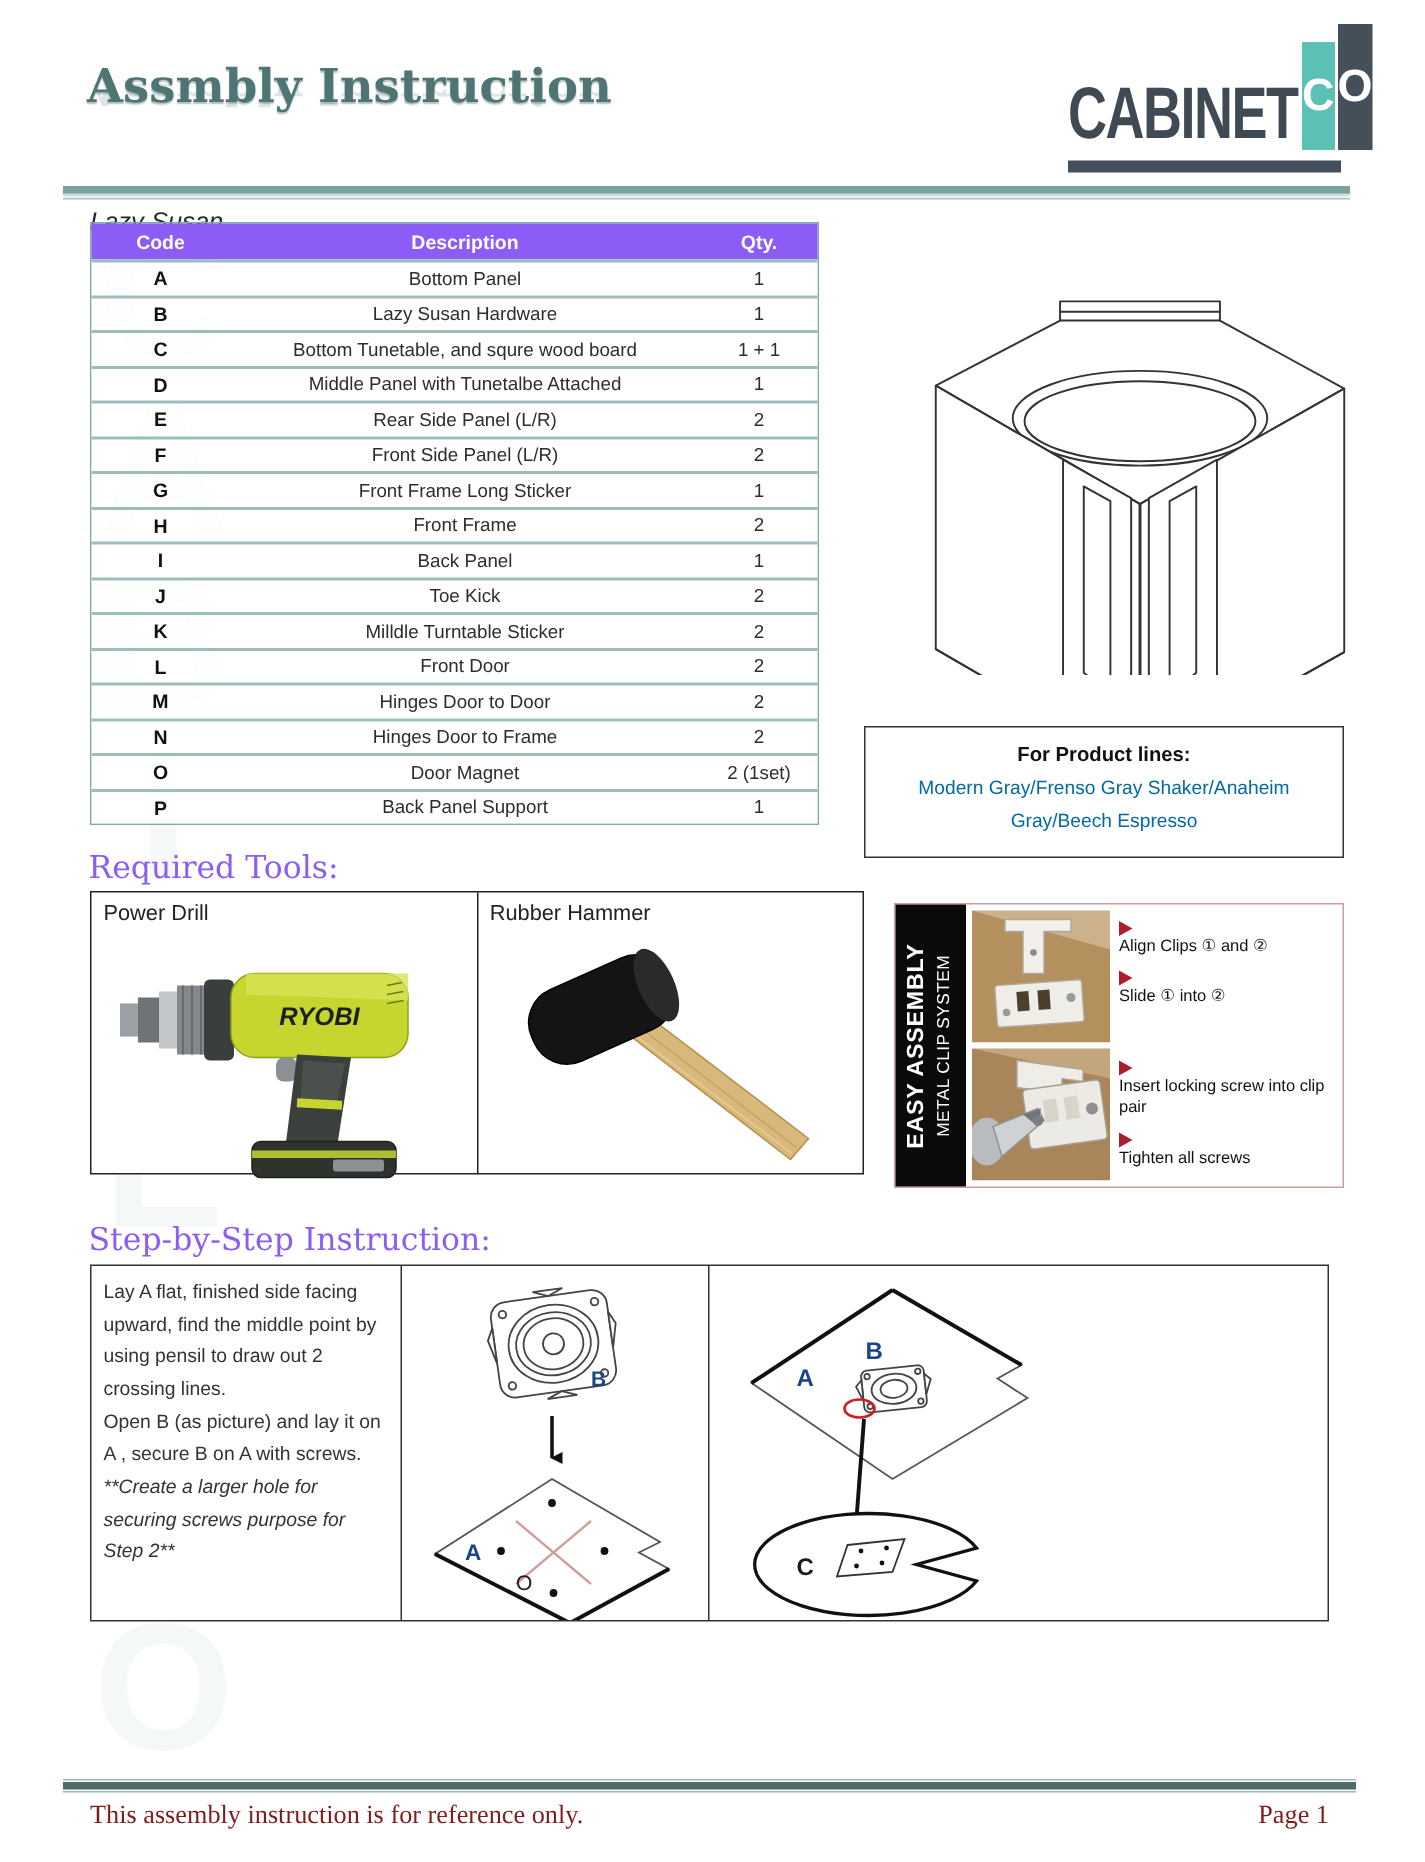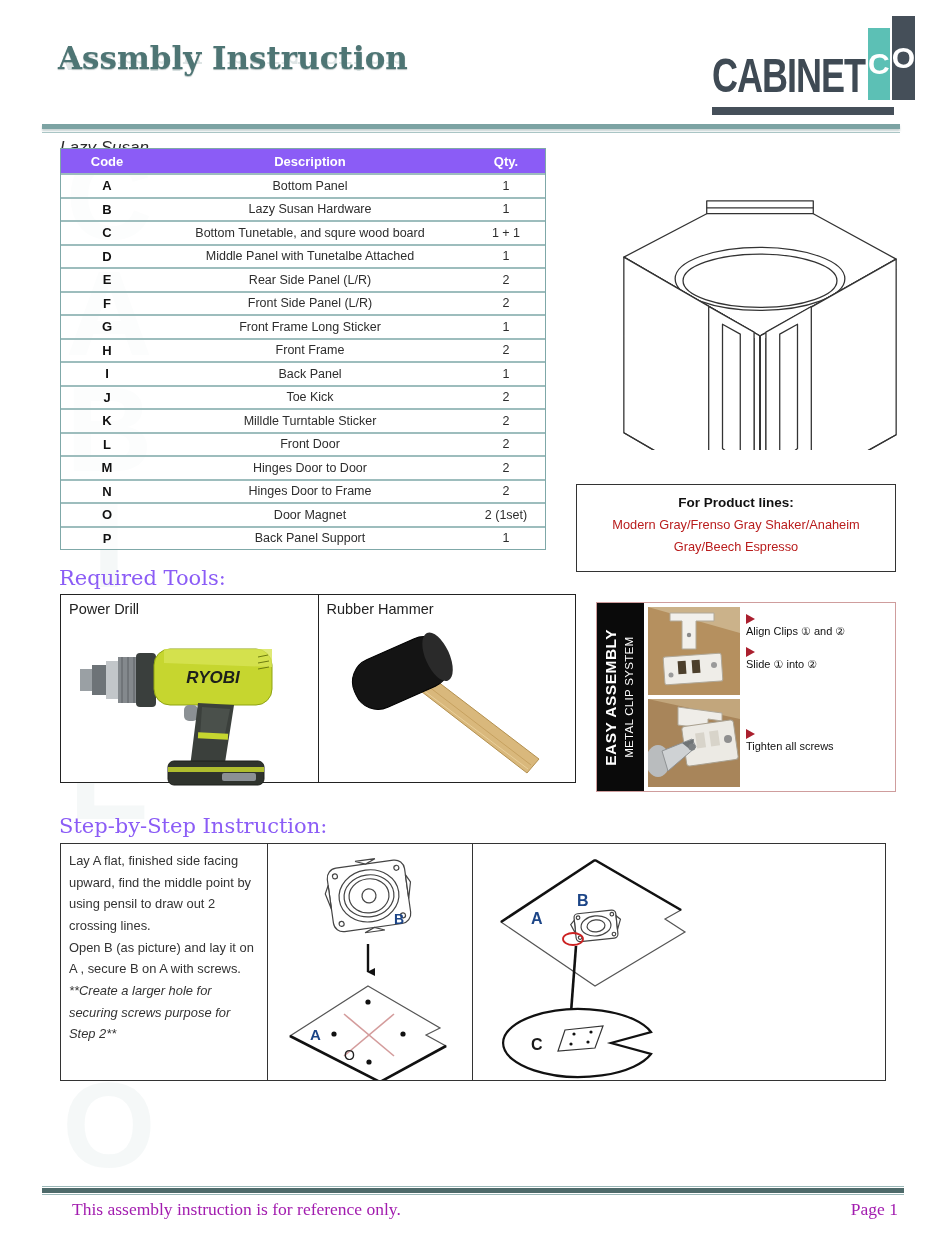--- a/index.html
+++ b/index.html
@@ -55,21 +55,21 @@
   .pt-row .pt-c1 { font-weight:bold; color:#111; font-size:13px; }
   .pt-row .pt-c2, .pt-row .pt-c3 { font-size:12.5px; color:#2d2d2d; }
 
   
   .cabinet-fig { left:612px; top:158px; width:296px; height:292px; }
 
   
   .product-box { left:576px; top:484px; width:320px; height:88px; border:1.5px solid #333;
     text-align:center; padding-top:10px; background:#fff; }
   .product-box .pb-title { font-weight:bold; font-size:13.5px; color:#111; margin-bottom:4px; }
-  .product-box .pb-lines { font-size:12.8px; color:#b91c1c; line-height:1.7; padding:0 14px; }
+  .product-box .pb-lines { font-size:12.8px; color:#0369a1; line-height:1.7; padding:0 14px; }
 
   
   .section-heading {
     font-family:"DejaVu Serif","Liberation Serif",serif; font-weight:normal;
     font-size:21px; color:#8b5cf6;
   }
   .h-tools { left:59px; top:566px; }
   .h-steps { left:59px; top:814px; }
 
   
@@ -106,21 +106,21 @@
   .st-text-2 { width:172px; border-right:1.5px solid #333; letter-spacing:-0.1px; }
   .st-img-2 { flex:1; }
   .st-note { font-style:italic; }
   .st-img-1 svg, .st-img-2 svg { display:block; }
 
   
   .footer-rule-a { left:42px; top:1186px; width:862px; height:1px; background:#9bb8b8; }
   .footer-rule-b { left:42px; top:1188px; width:862px; height:5px; background:#4e6a6a; }
   .footer-rule-c { left:42px; top:1194px; width:862px; height:1px; background:#9bb8b8; }
   .footer-text { left:60px; top:1199px; width:826px; display:flex; justify-content:space-between;
-    font-family:"Liberation Serif","DejaVu Serif",serif; font-size:17.5px; color:#a21caf;margin-left:12px; }
+    font-family:"Liberation Serif","DejaVu Serif",serif; font-size:17.5px; color:#7f1d1d; }
 </style>
 </head>
 <body>
 
 <div class="page">
 
   <div class="watermark">CABINETCO</div>
 
   <div class="layer doc-title">Assmbly Instruction</div>
   <div class="layer doc-title-reflection">Assmbly Instruction</div>
@@ -381,20 +381,24 @@
     <div class="easy-bullets">
       <div class="bullet">
         <span class="bullet-arrow"></span>
         <span>Align Clips ① and ②</span>
       </div>
       <div class="bullet">
         <span class="bullet-arrow"></span>
         <span>Slide ① into ②</span>
       </div>
       <div class="bullet-gap"></div>
+      <div class="bullet">
+        <span class="bullet-arrow"></span>
+        <span>Insert locking screw into clip pair</span>
+      </div>
       <div class="bullet">
         <span class="bullet-arrow"></span>
         <span>Tighten all screws</span>
       </div>
     </div>
   </div>
 
   <div class="layer section-heading h-steps">Step-by-Step Instruction:</div>
 
   <div class="layer steps-table">

